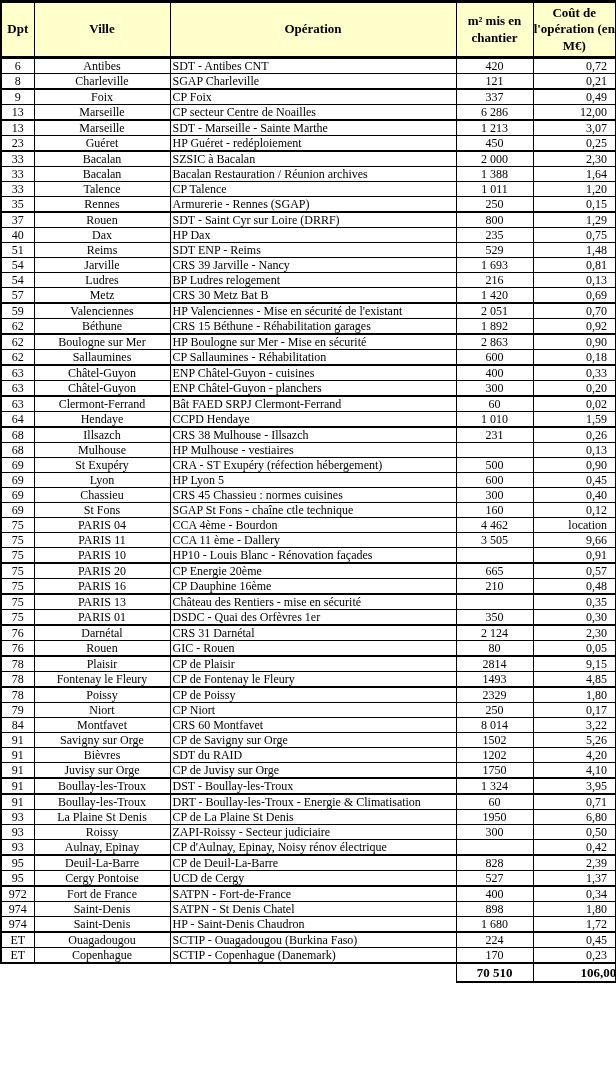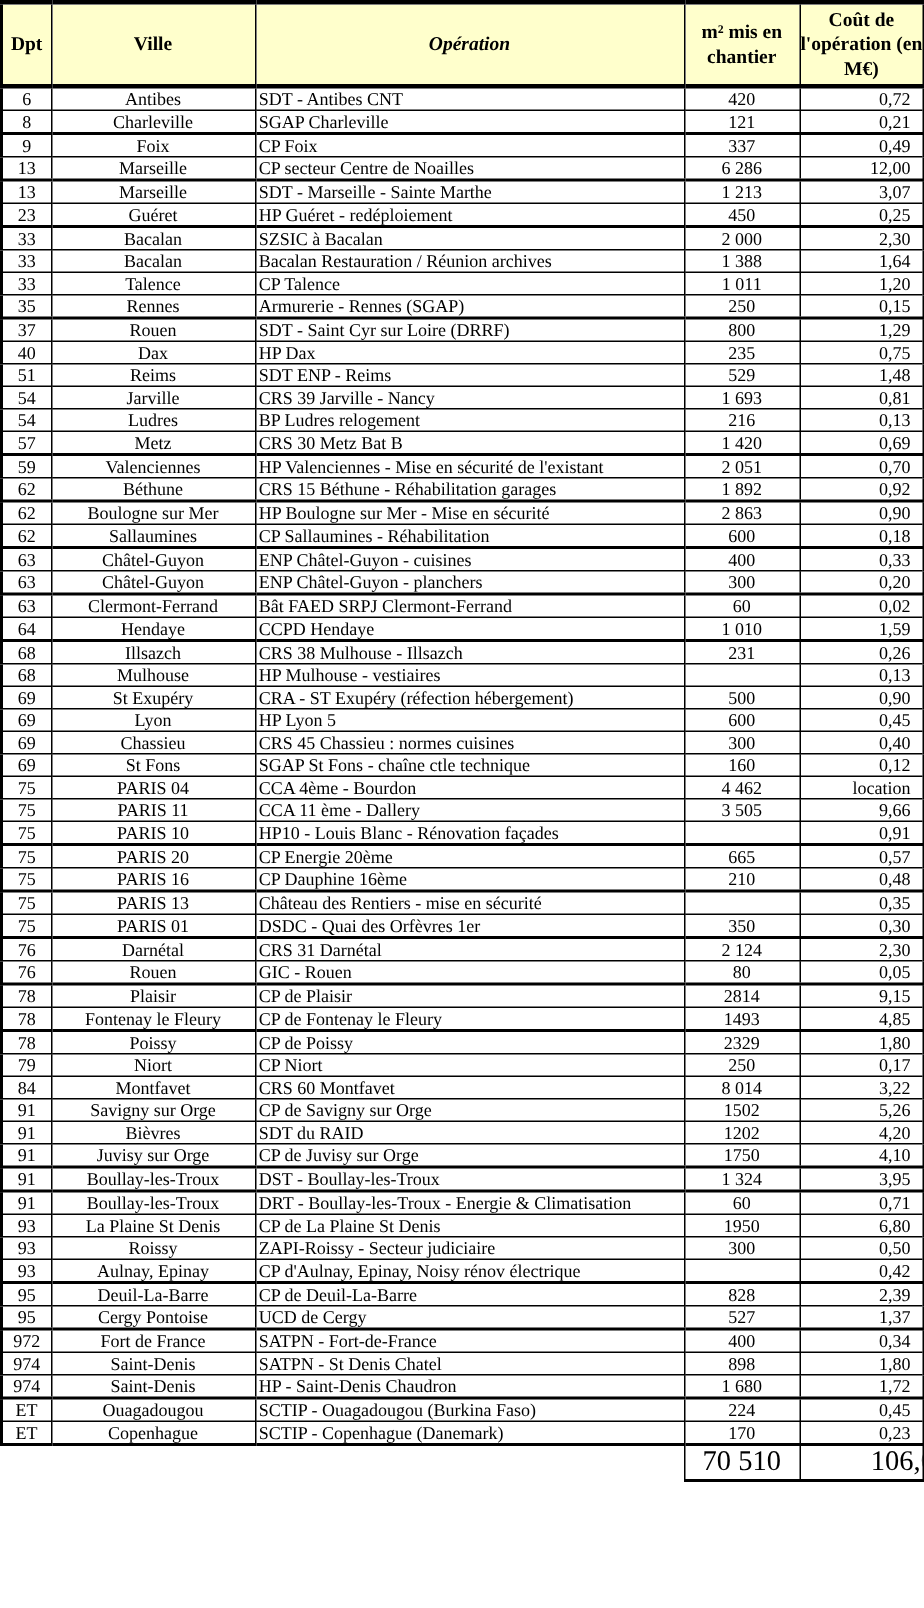--- a/index.html
+++ b/index.html
@@ -23,30 +23,30 @@
   }
   
   thead th { border-top: 3px solid #000; }
   th:first-child, td:first-child { border-left: 2px solid #000; }
   th:last-child, td:last-child { border-right: 2px solid #000; }
   thead th {
     background: #FFFFCC; font-weight: bold; font-size: 13px;
     text-align: center; vertical-align: middle; height: 56px;
     border-bottom: 3px solid #000; white-space: normal; line-height: 1.25;
   }
-  thead th.op-head { font-style: italic; }
+  thead th.op-head { }
   tbody td { height: 15px; font-size: 12px; line-height: 14px; vertical-align: middle; }
   td.c-dpt   { text-align: center; }
   td.c-ville { text-align: center; }
   td.c-op    { text-align: left; padding-left: 2px; }
   td.c-m2    { text-align: center; }
   td.c-cout  { text-align: right; padding-right: 8px; }
   tr.grp td  { border-bottom: 2px solid #000; }
   tbody tr:last-child td { border-bottom: 2px solid #000; }
-  tr.total td { height: 19px; font-weight: normal; font-size: 19px; }
+  tr.total td { height: 19px; font-weight: bold; font-size: 13px; }
   tr.total td.blank {
     border-left: none; border-bottom: none; border-right: none; background: #ffffff;
   }
   tr.total td.t-m2  { text-align: center; border-left: 1px solid #000; border-bottom: 2px solid #000; }
   tr.total td.t-cout{ text-align: center; border-bottom: 2px solid #000; border-right: 2px solid #000; padding-left: 47px; }
 </style>
 </head>
 <body>
 
 <div class="page">

